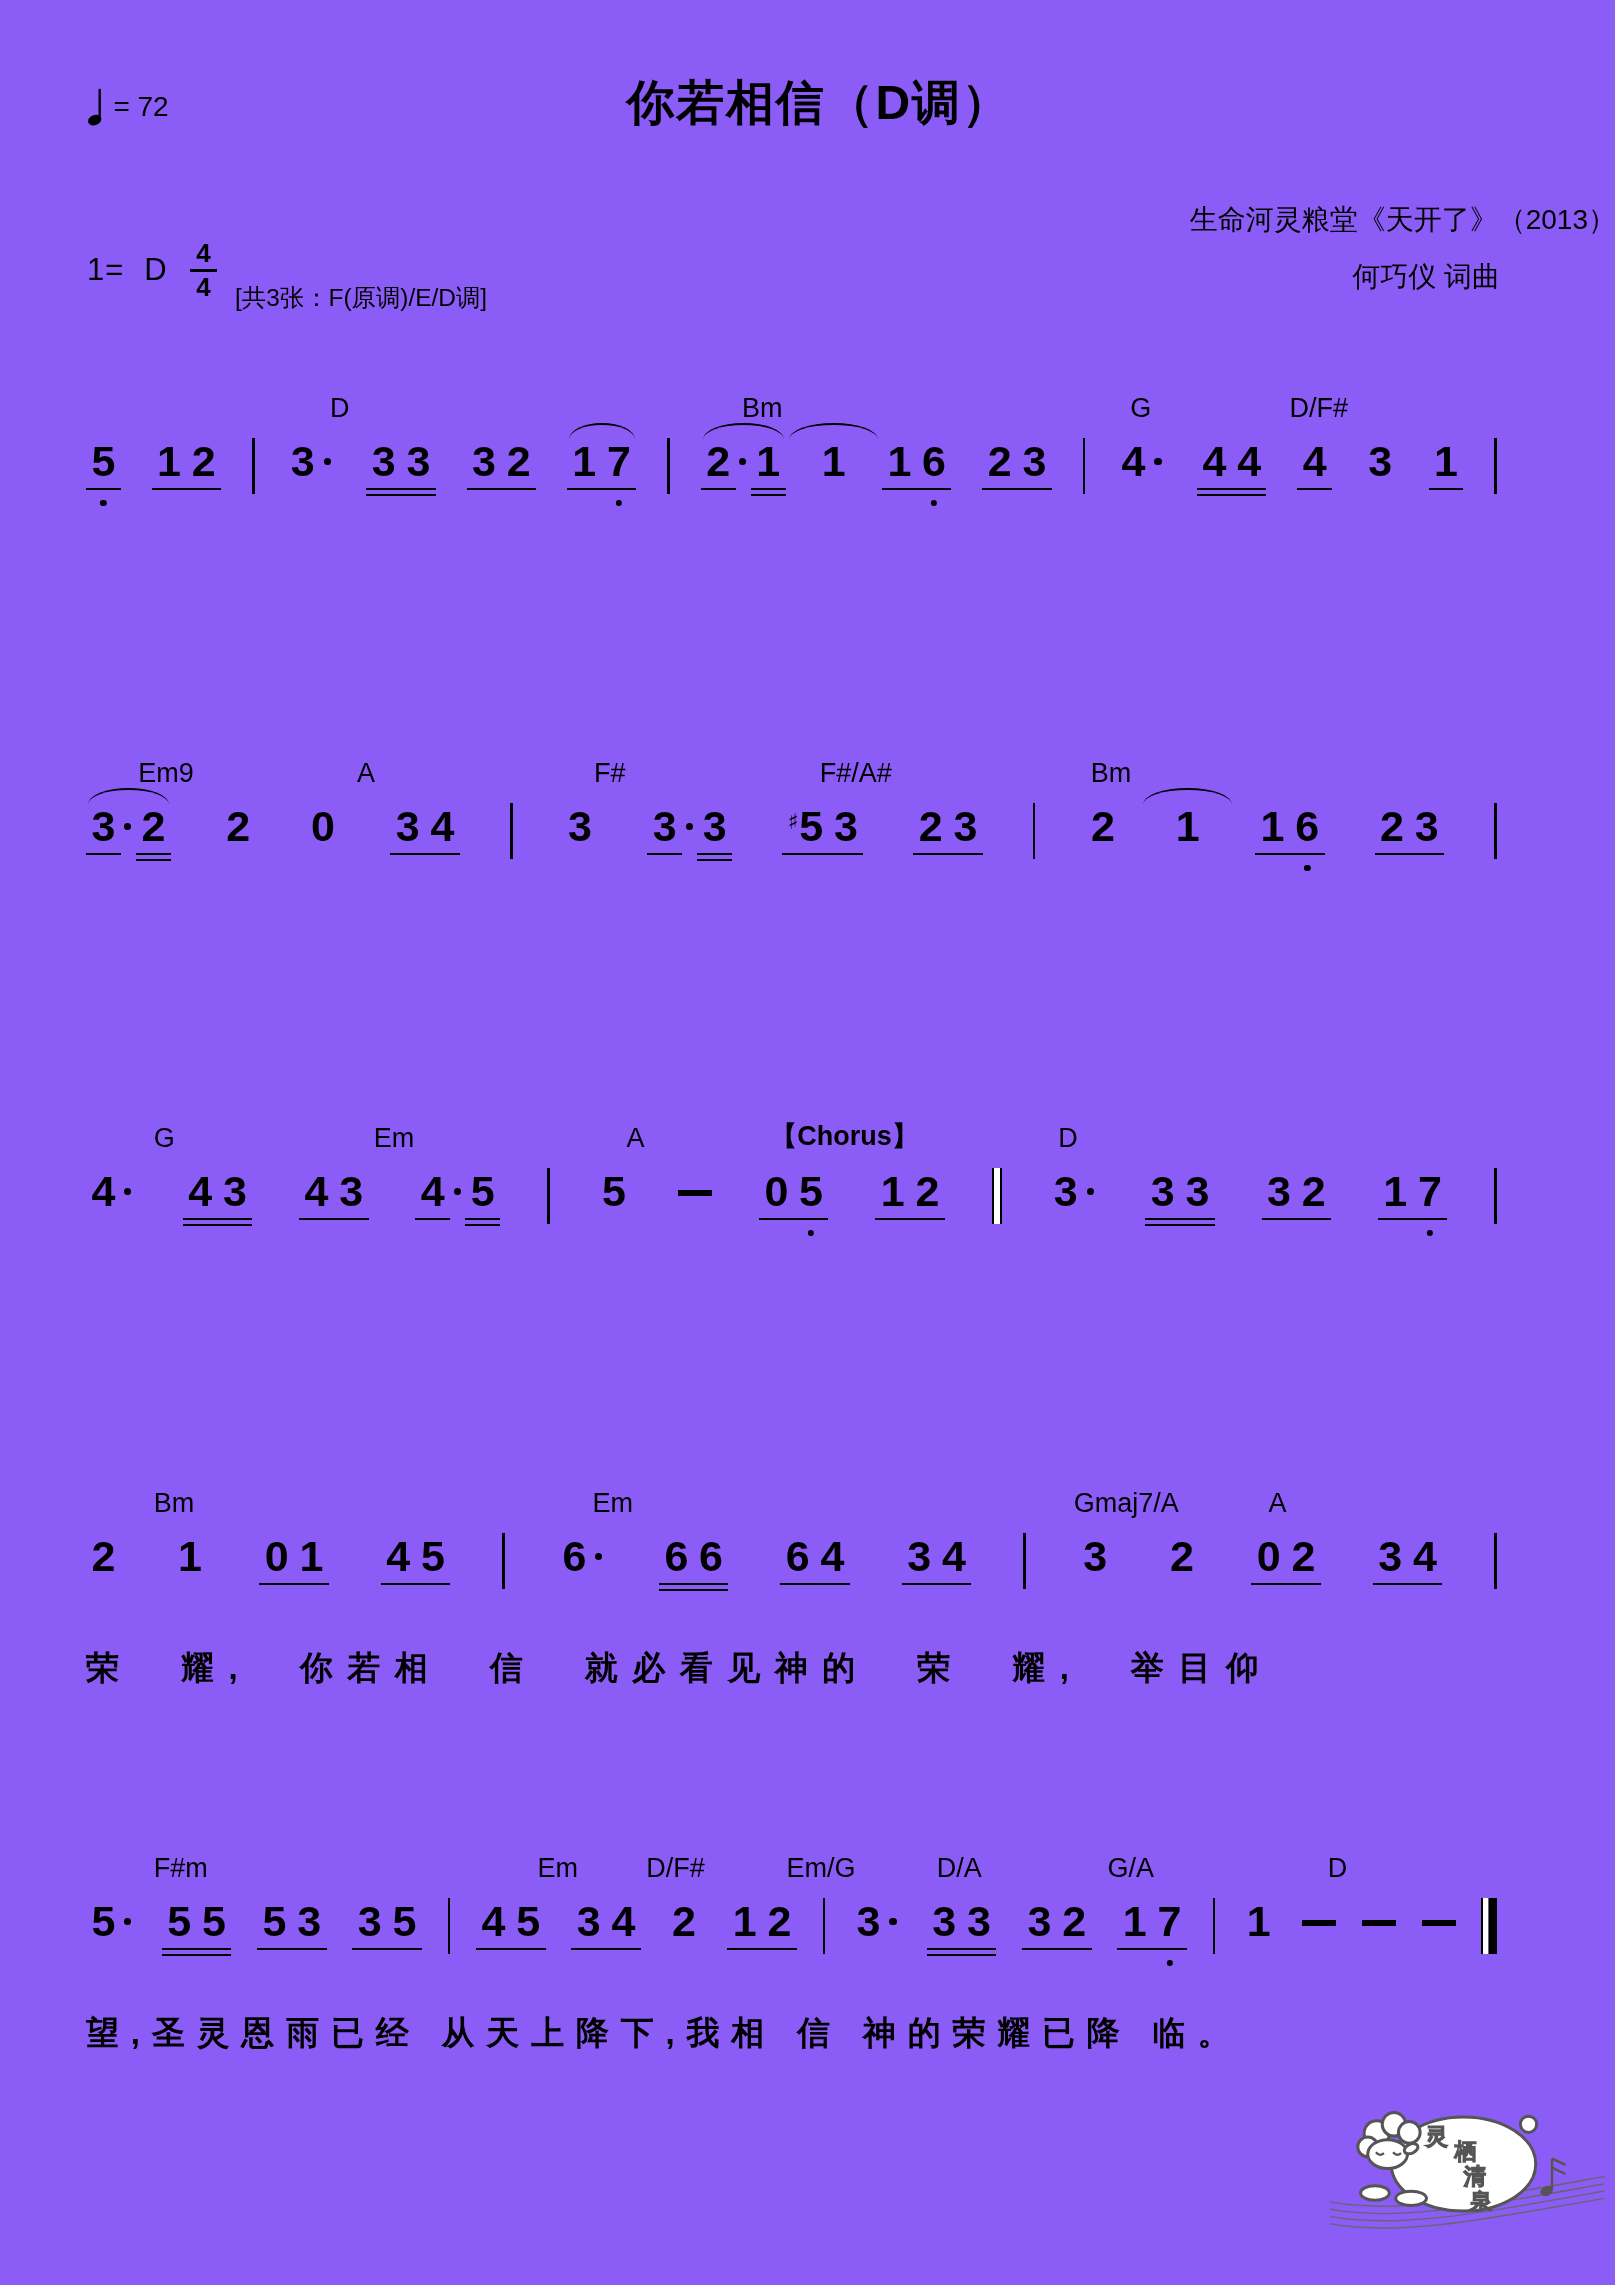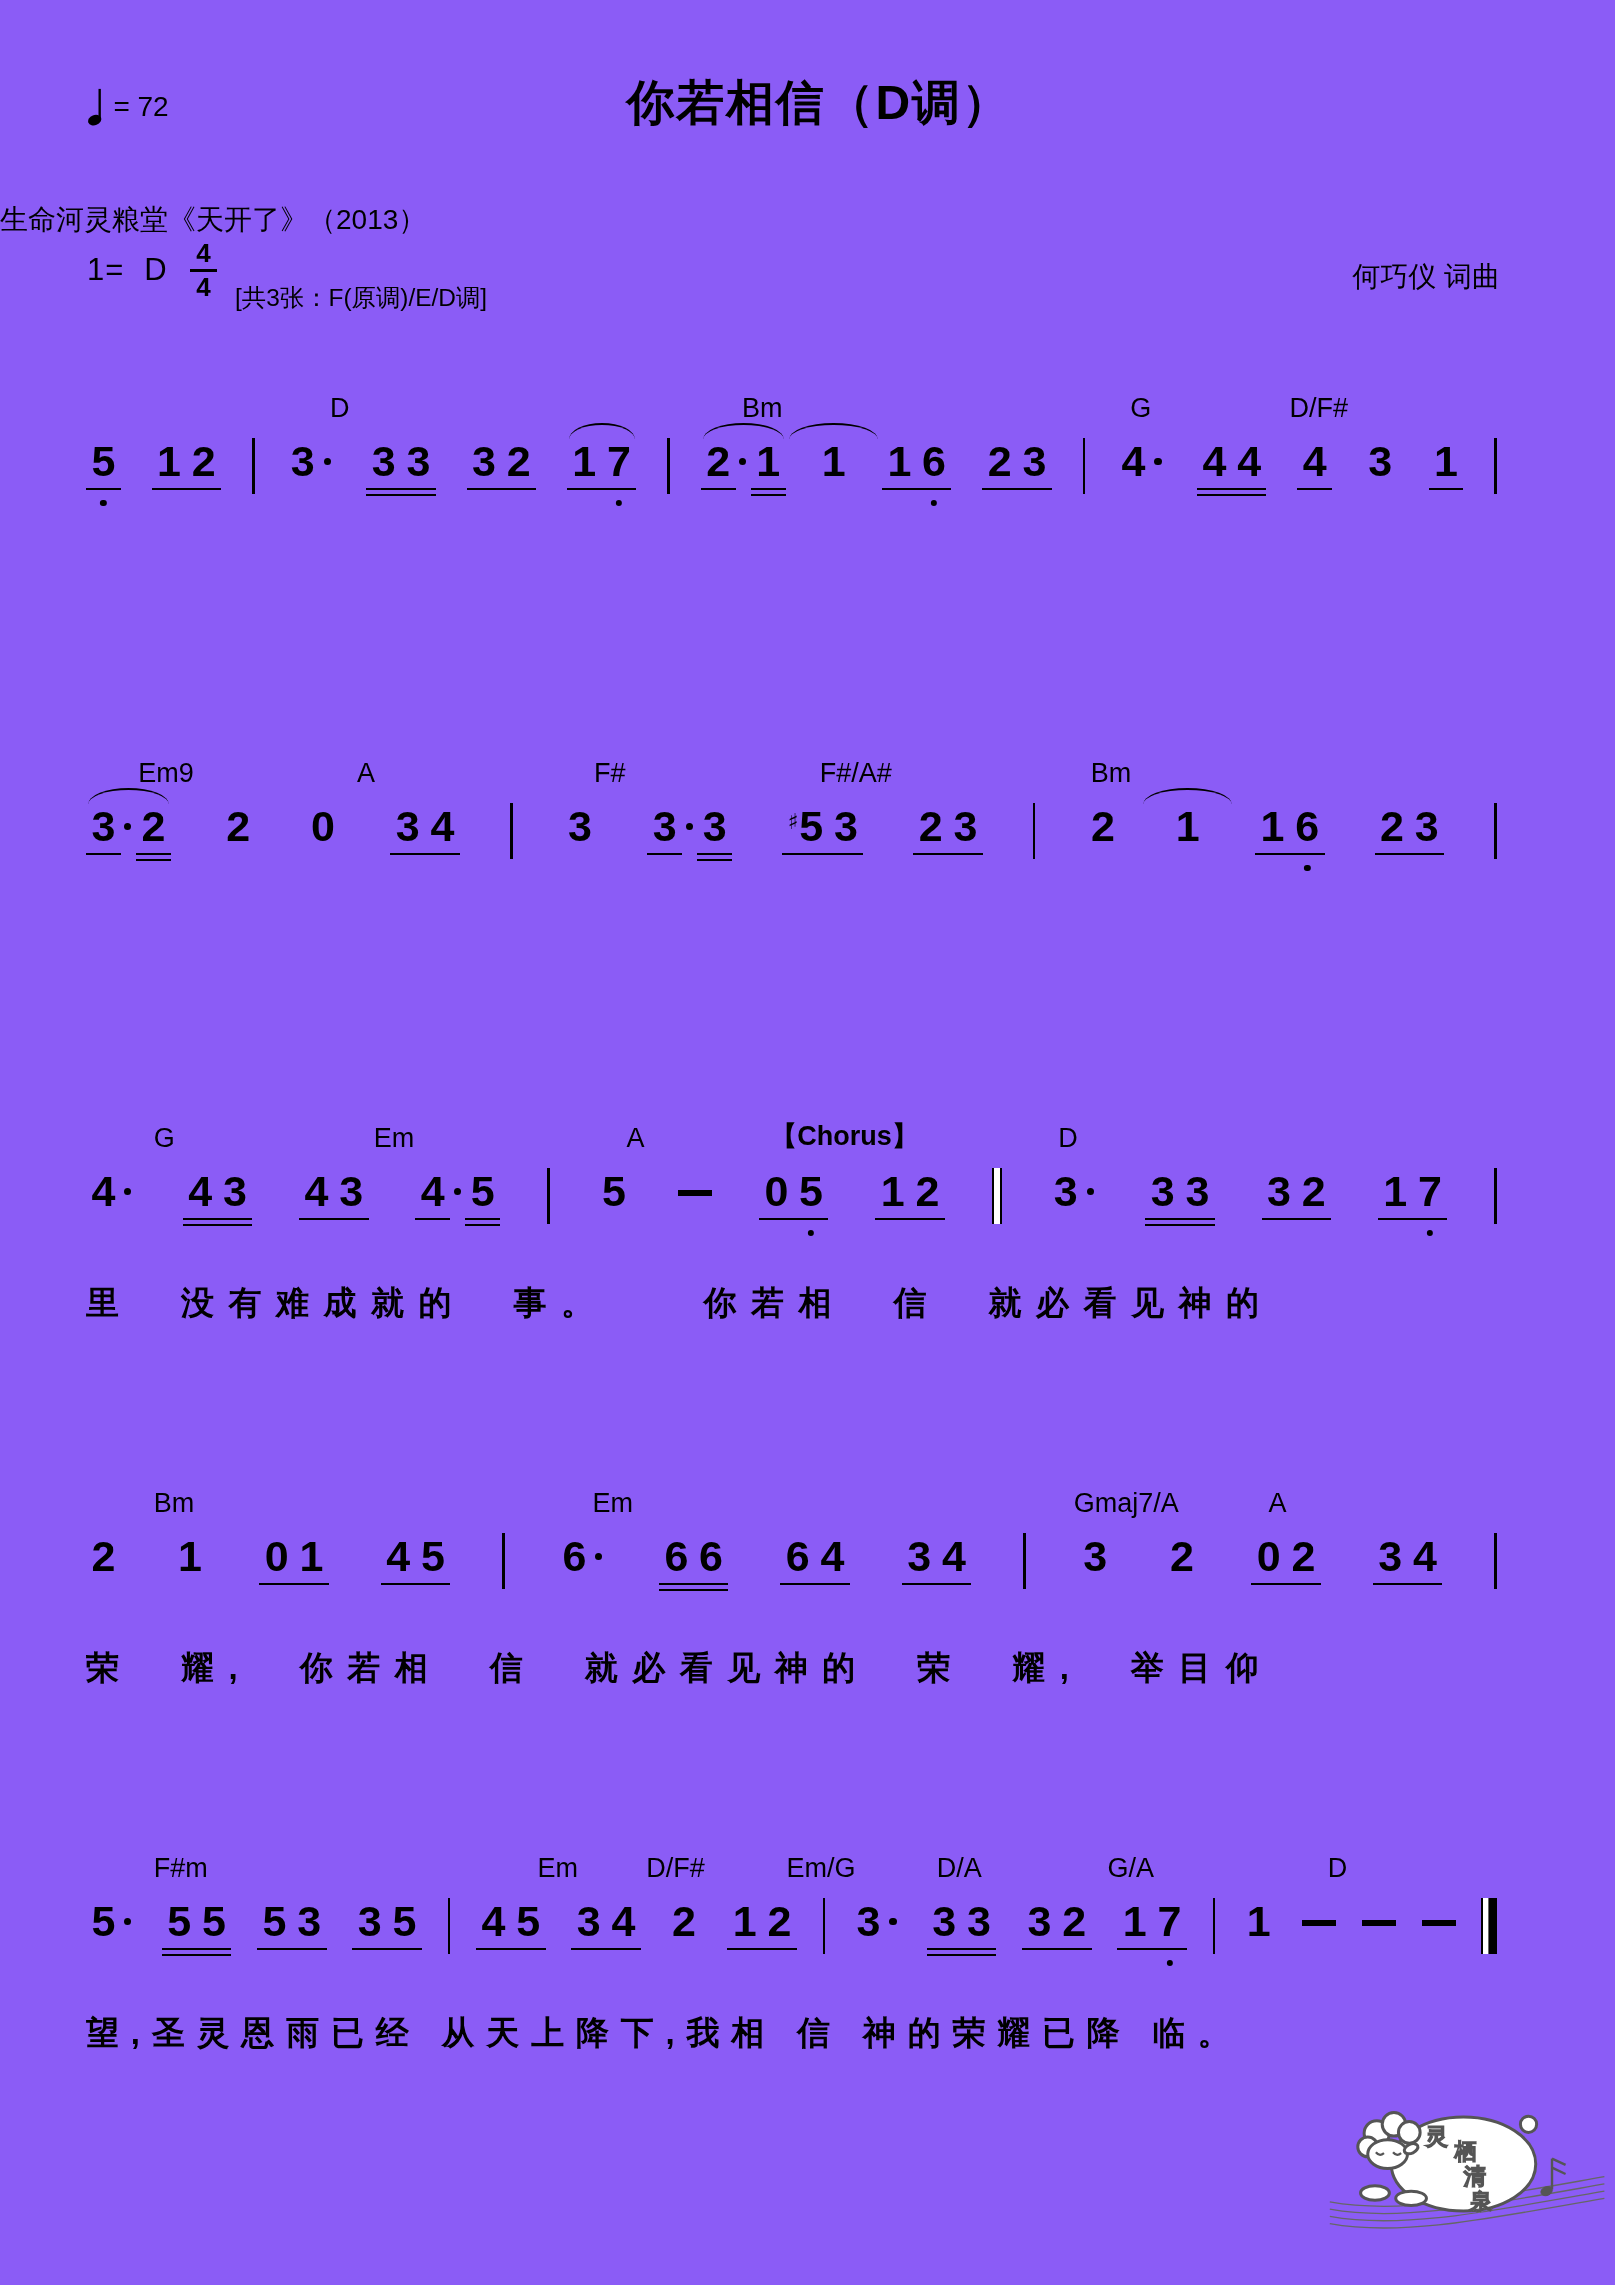--- a/index.html
+++ b/index.html
@@ -4,21 +4,21 @@
 <style>
   html,body{margin:0;padding:0;background:#e8e8e8;}
   .page{position:relative;width:1616px;height:2285px;background:#8b5cf6;color:#000;
         font-family:"Liberation Sans",sans-serif;overflow:hidden;}
 
   
   .tempo{position:absolute;left:87px;top:87px;display:flex;align-items:center;gap:11px;
          font-size:28px;font-weight:500;}
   .title{position:absolute;left:0;top:71px;width:100%;text-align:center;
          font-size:48px;font-weight:bold;letter-spacing:1.8px;padding-left:11px;}
-  .subtitle{position:absolute;left:0;top:201px;width:100%;text-align:left;font-size:28px;}
+  .subtitle{position:absolute;left:0;top:201px;width:100%;text-align:right;font-size:28px;}
   .keyrow{position:absolute;left:87px;top:240px;display:flex;align-items:center;font-size:31px;}
   .keyrow .kp{letter-spacing:0.9px;}
   .keyrow .kv{margin-left:20px;font-weight:500;}
   .frac{display:inline-flex;flex-direction:column;align-items:center;margin-left:23.5px;
         font-size:26px;font-weight:bold;line-height:1.05;}
   .frac .bar-line{width:27px;height:2.7px;background:#000;margin:1.8px 0;}
   .edition{font-size:24.4px;margin-left:18px;align-self:flex-end;position:relative;top:12.7px;}
   .credits{position:absolute;right:116px;top:258px;font-size:28px;}
 
   
@@ -269,21 +269,20 @@
           <span class="cell">
             <span class="tok u1"><span class="d">3</span></span>
             <span class="tok u1"><span class="d">2</span></span>
           </span>
           <span class="cell">
             <span class="tok u1"><span class="d">1</span></span>
             <span class="tok u1 lo"><span class="d">7</span><span class="lowdot"></span></span>
           </span>
           <span class="nbar"></span>
         </div>
-        <div class="lyricsrow">里　没有难成就的　事。　　你若相　信　就必看见神的</div>
       </div>
       <div class="system">
         <div class="chordrow">
           <span style="left: 4.8%;">Bm</span>
           <span style="left: 35.9%;">Em</span>
           <span style="left: 70%;">Gmaj7/A</span>
           <span style="left: 83.8%;">A</span>
         </div>
         <div class="notesrow">
           <span class="cell">

